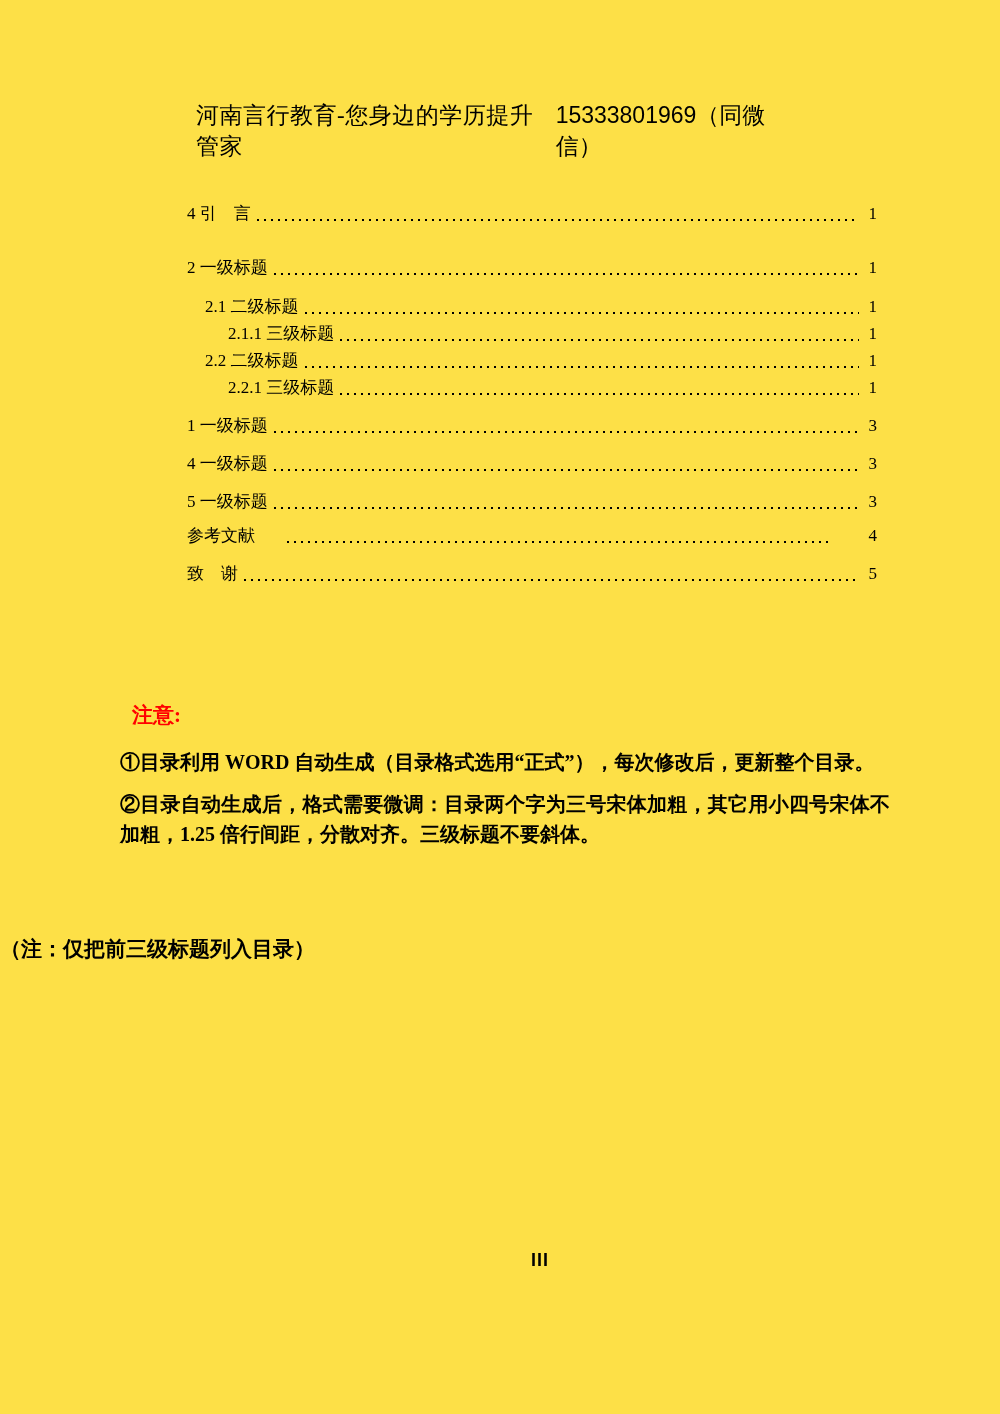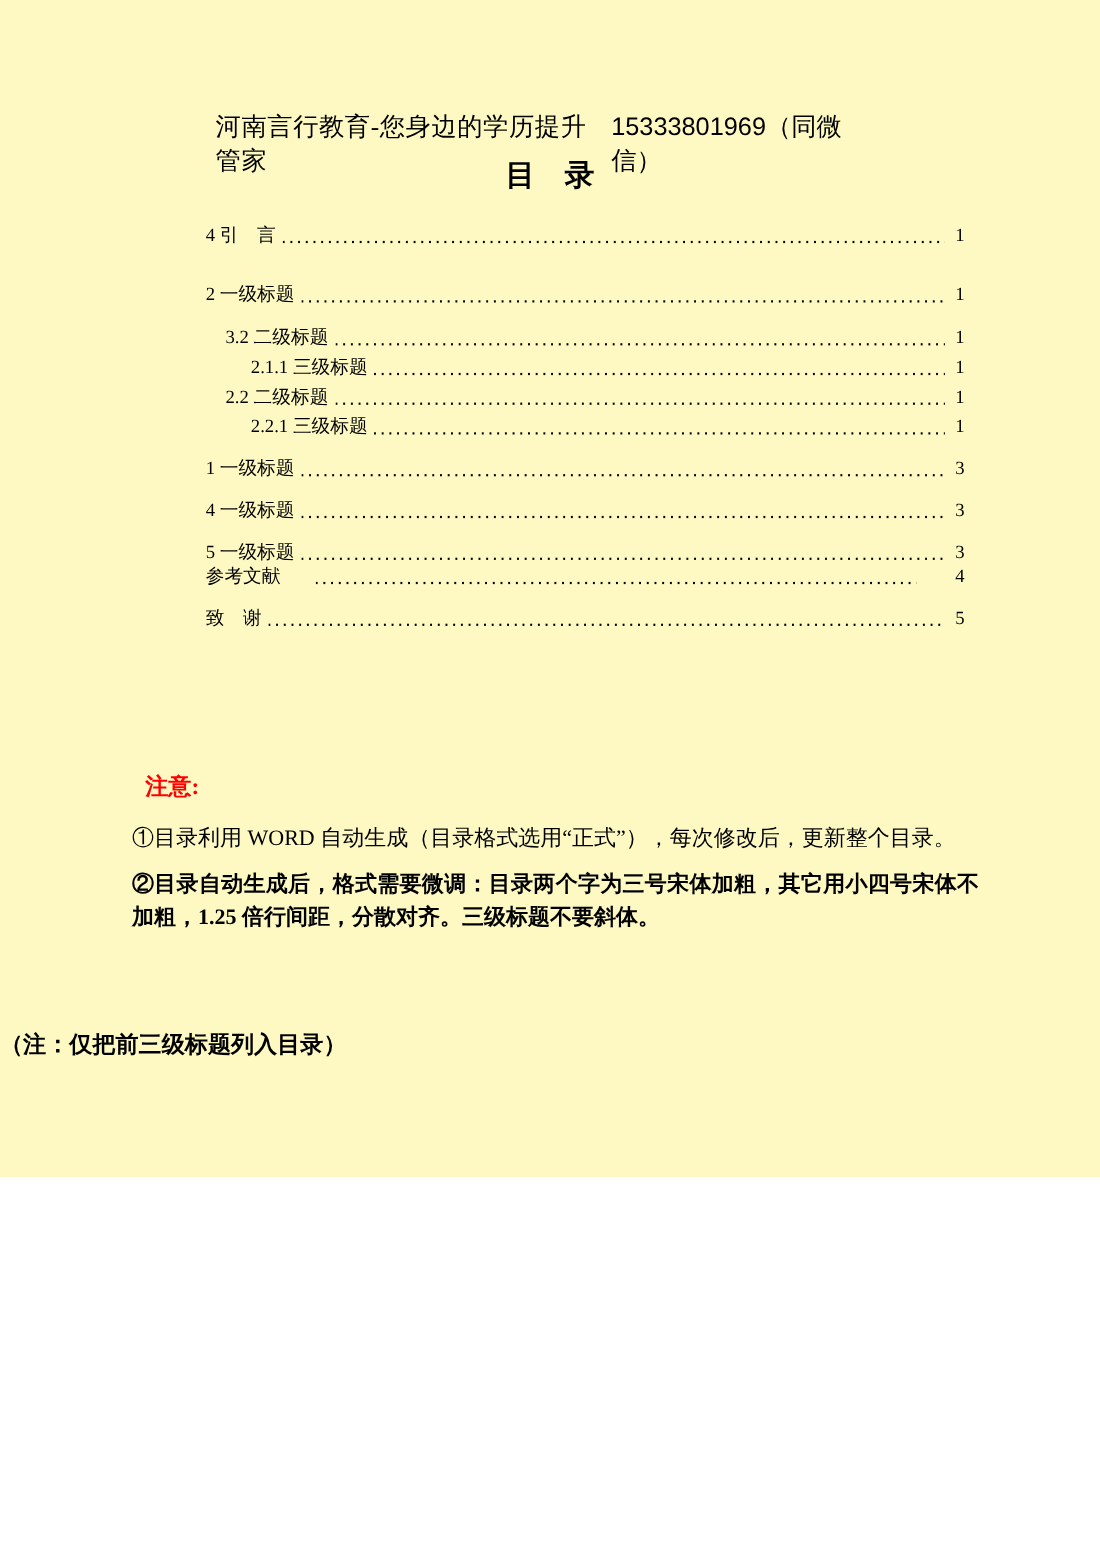--- a/index.html
+++ b/index.html
@@ -1,22 +1,22 @@
 <!DOCTYPE html>
 <html><head>
 <meta charset="utf-8">
 <style>
   * { margin: 0; padding: 0; box-sizing: border-box; }
   html, body { background: #ffffff; }
   .page {
     position: relative;
     width: 1000px;
-    height: 1070px;
+    height: 1414px;
     margin: 0 auto;
-    background: #fef9c3;
+    background: #fde047;
     color: #000000;
     font-family: "Liberation Serif", serif;
     overflow: hidden;
   }
 
   
   .doc-header {
     position: absolute;
     top: 100px;
     left: 196px;
@@ -86,21 +86,21 @@
     left: 132px;
     font-size: 21px;
     font-weight: bold;
   }
   .note-item-1 {
     position: absolute;
     top: 747px;
     left: 120px;
     width: 770px;
     font-size: 20px;
-    font-weight: normal;
+    font-weight: bold;
     line-height: 30px;
   }
   .note-item-2 {
     position: absolute;
     top: 789px;
     left: 120px;
     width: 770px;
     font-size: 20px;
     font-weight: bold;
     line-height: 30px;
@@ -130,35 +130,34 @@
 </head>
 <body>
 
 <div class="page">
 
   <div class="doc-header">
     <span class="org">河南言行教育-您身边的学历提升管家</span>
     <span class="phone">15333801969（同微信）</span>
   </div>
 
-  <div class="doc-title">目　录</div>
 
   <div class="toc">
       <div class="toc-row lvl1" style="margin-top: 0px;">
     <span class="toc-label">4 引　言</span>
     <span class="toc-dots"></span>
     <span class="toc-page">1</span>
   </div>
       <div class="toc-row lvl1" style="margin-top: 32px;">
     <span class="toc-label">2 一级标题</span>
     <span class="toc-dots"></span>
     <span class="toc-page">1</span>
   </div>
       <div class="toc-row lvl2" style="margin-top: 17px;">
-    <span class="toc-label">3.2 二级标题</span>
+    <span class="toc-label">2.1 二级标题</span>
     <span class="toc-dots"></span>
     <span class="toc-page">1</span>
   </div>
       <div class="toc-row lvl3" style="margin-top: 5px;">
     <span class="toc-label">2.1.1 三级标题</span>
     <span class="toc-dots"></span>
     <span class="toc-page">1</span>
   </div>
       <div class="toc-row lvl2" style="margin-top: 5px;">
     <span class="toc-label">2.2 二级标题</span>
@@ -178,21 +177,21 @@
       <div class="toc-row lvl1" style="margin-top: 16px;">
     <span class="toc-label">4 一级标题</span>
     <span class="toc-dots"></span>
     <span class="toc-page">3</span>
   </div>
       <div class="toc-row lvl1" style="margin-top: 16px;">
     <span class="toc-label">5 一级标题</span>
     <span class="toc-dots"></span>
     <span class="toc-page">3</span>
   </div>
-      <div class="toc-row lvl1" style="margin-top: 0; gap: 26px;">
+      <div class="toc-row lvl1" style="margin-top: 12px; gap: 26px;">
     <span class="toc-label">参考文献</span>
     <span class="toc-dots"></span>
     <span class="toc-page">4</span>
   </div>
       <div class="toc-row lvl1" style="margin-top: 16px;">
     <span class="toc-label">致　谢</span>
     <span class="toc-dots"></span>
     <span class="toc-page">5</span>
   </div>
     </div>

